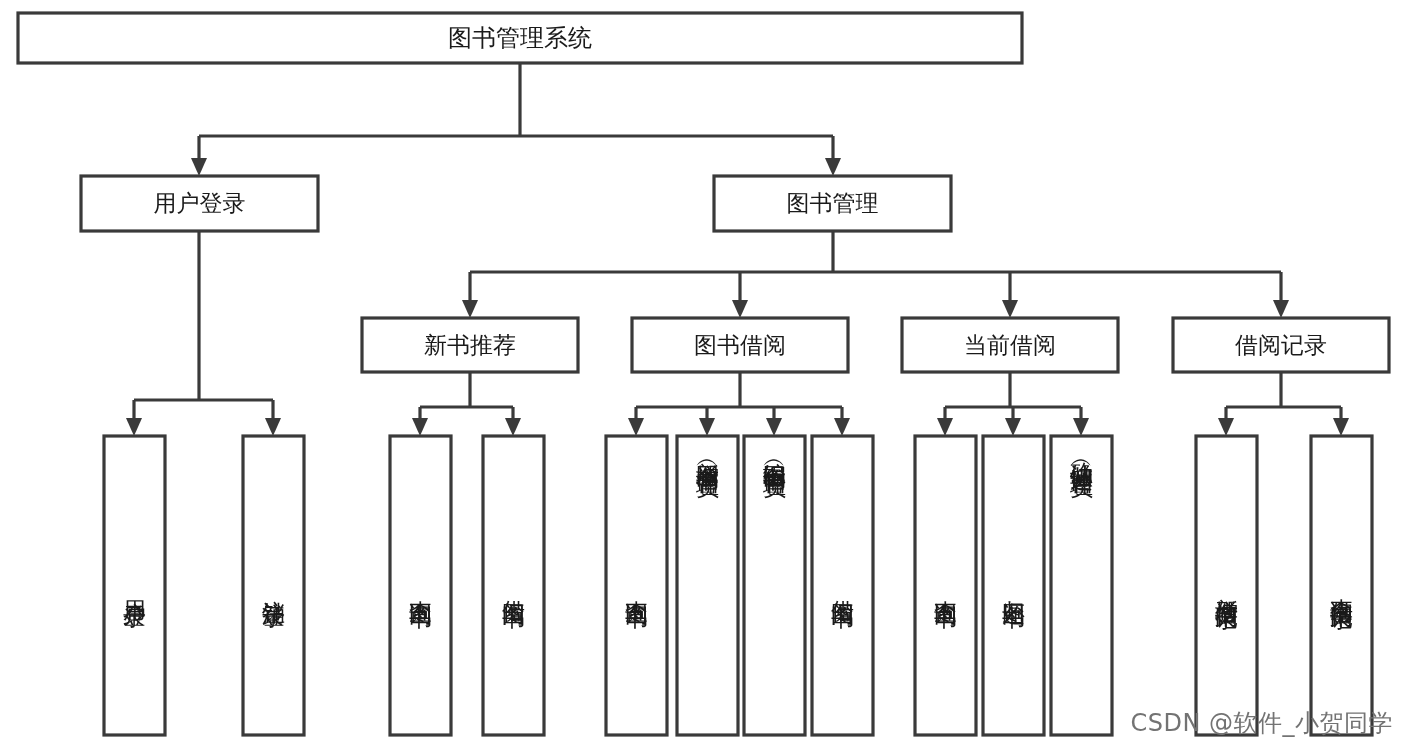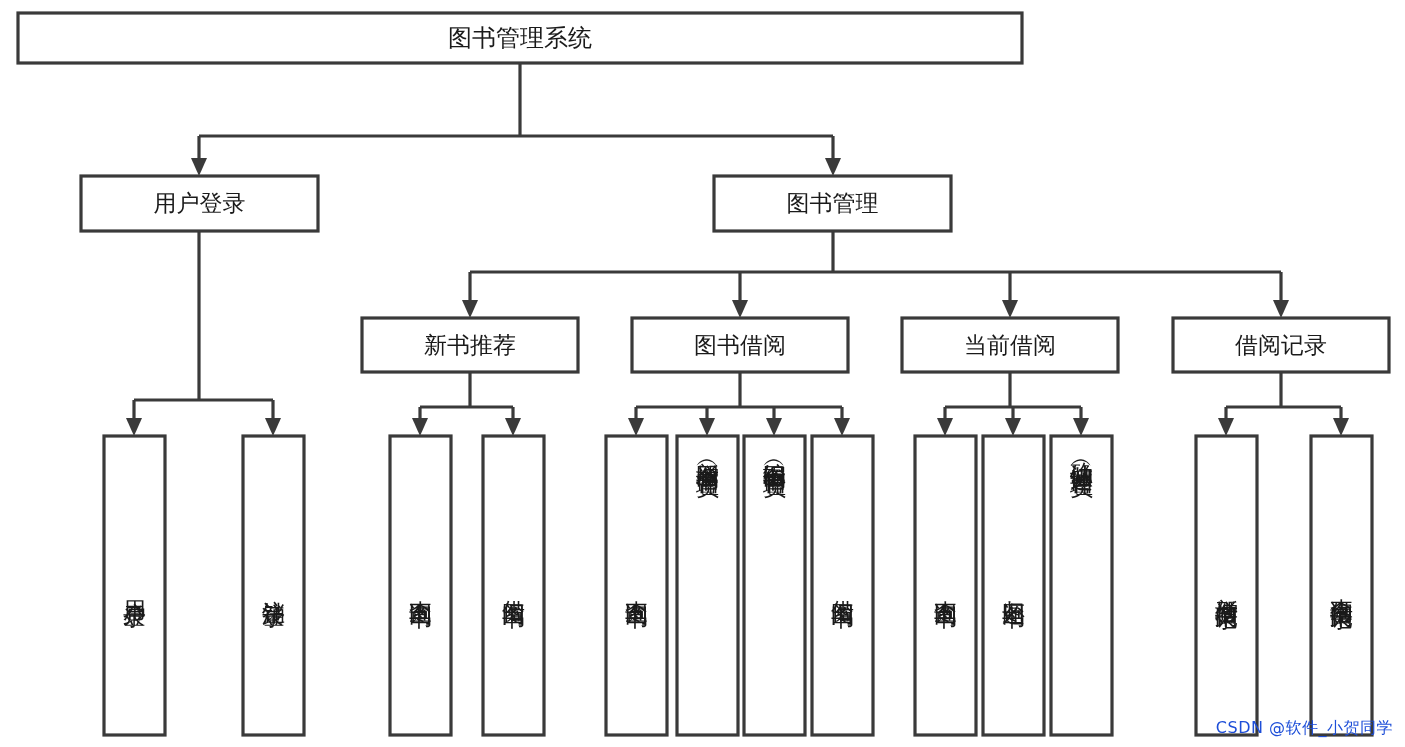--- a/index.html
+++ b/index.html
@@ -69,22 +69,22 @@
     letter-spacing: 2px;
     color: #1a1a1a;
     white-space: nowrap;
     text-align: center;
   }
   .watermark {
     position: absolute;
     right: 12px;
     bottom: 8px;
     font-family: "DejaVu Sans", "Liberation Sans", sans-serif;
-    font-size: 16px;
-    color: #1d4ed8;
+    font-size: 24px;
+    color: #737373;
     letter-spacing: 0.5px;
     white-space: nowrap;
     text-align: right;
   }
 </style>
 </head>
 <body>
 
 <div id="diagram-root">
 

